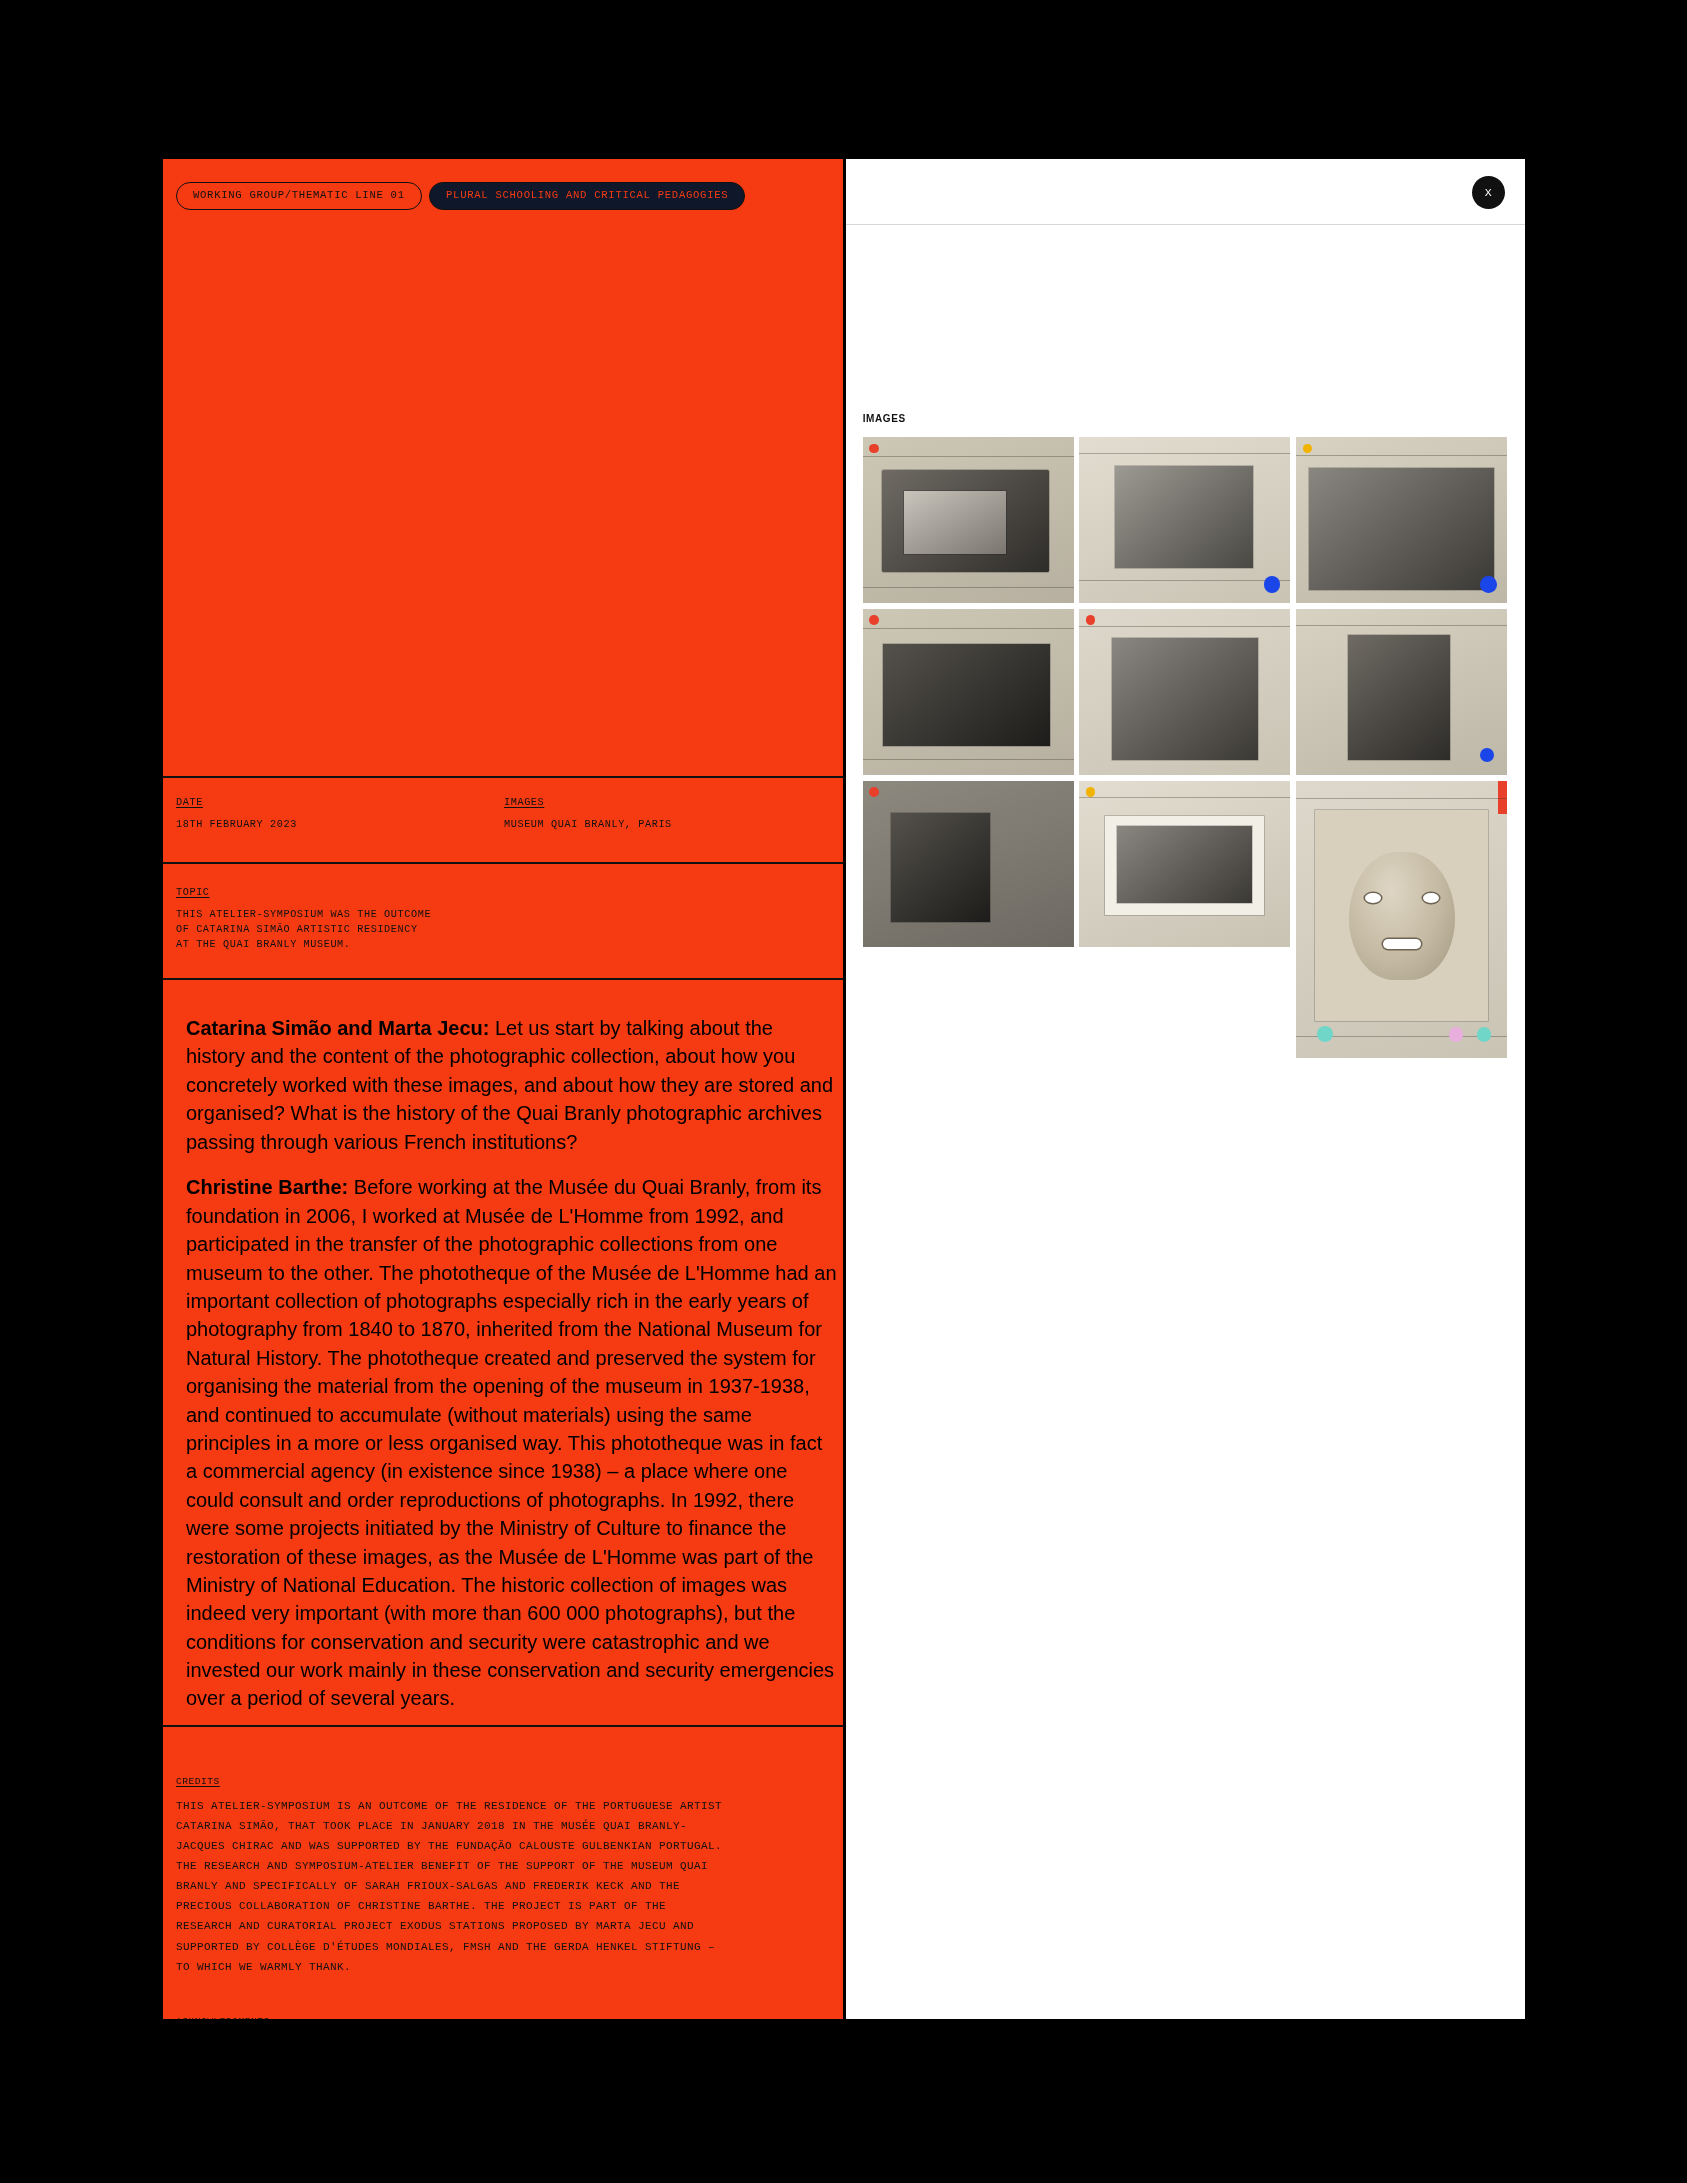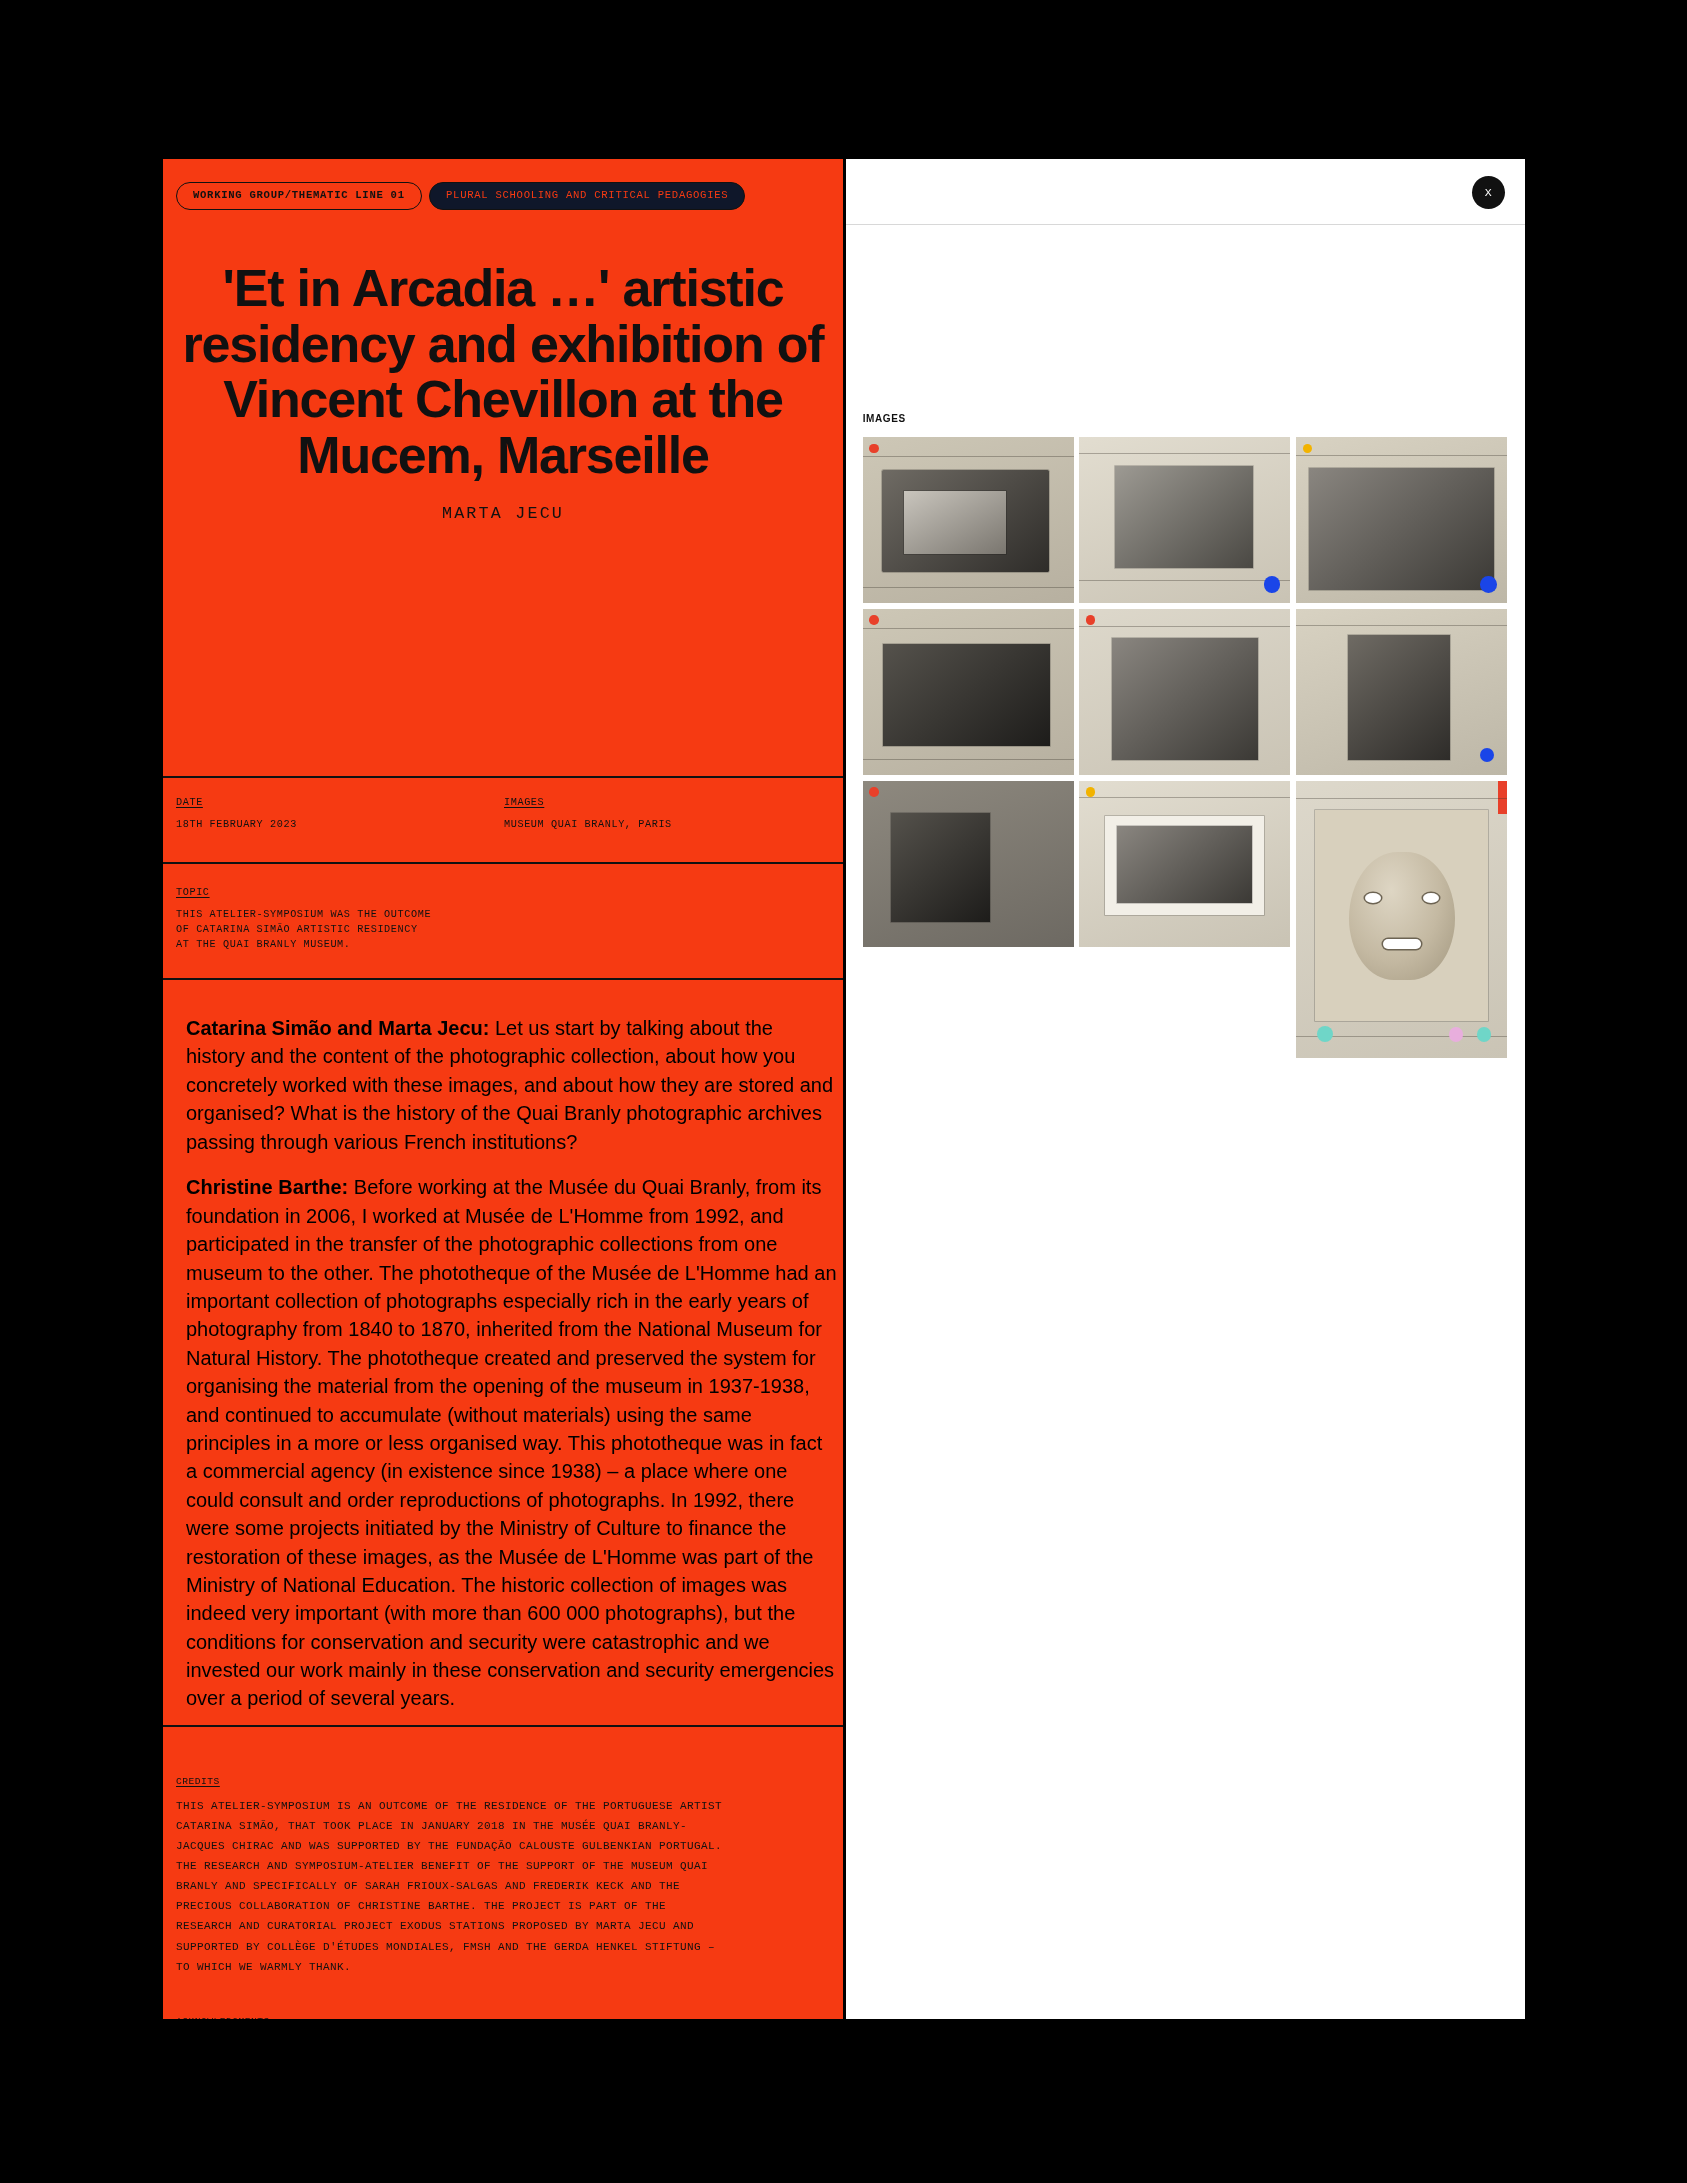--- a/index.html
+++ b/index.html
@@ -42,21 +42,20 @@
     font-size: 10.6px;
     letter-spacing: 0.7px;
     padding: 7.3px 16px 8px 16px;
     white-space: nowrap;
     line-height: 1;
   }
   .pill-outline {
     border: 1.2px solid #111;
     color: #111;
     background: transparent;
-    font-weight: bold;
   }
   .pill-solid {
     background: #0f172a;
     color: #F63A12;
     border: 1.2px solid #111;
   }
 
   .title-block {
     position: absolute;
     left: 13px;
@@ -295,24 +294,20 @@
 
 <div class="page">
 
   <div class="left-panel">
 
     <div class="tagbar">
       <div class="pill pill-outline">WORKING GROUP/THEMATIC LINE 01</div>
       <div class="pill pill-solid">PLURAL SCHOOLING AND CRITICAL PEDAGOGIES</div>
     </div>
 
-    <div class="title-block">
-      <div class="title">'Et in Arcadia …' artistic residency and exhibition of Vincent Chevillon at the Mucem, Marseille</div>
-      <div class="author">MARTA JECU</div>
-    </div>
 
     <div class="rule r1"></div>
 
     <div class="meta-row">
       <div class="meta-col">
         <div class="meta-label">DATE</div>
         <div class="meta-value">18TH FEBRUARY 2023</div>
       </div>
     </div>
     <div class="meta-col-right">

